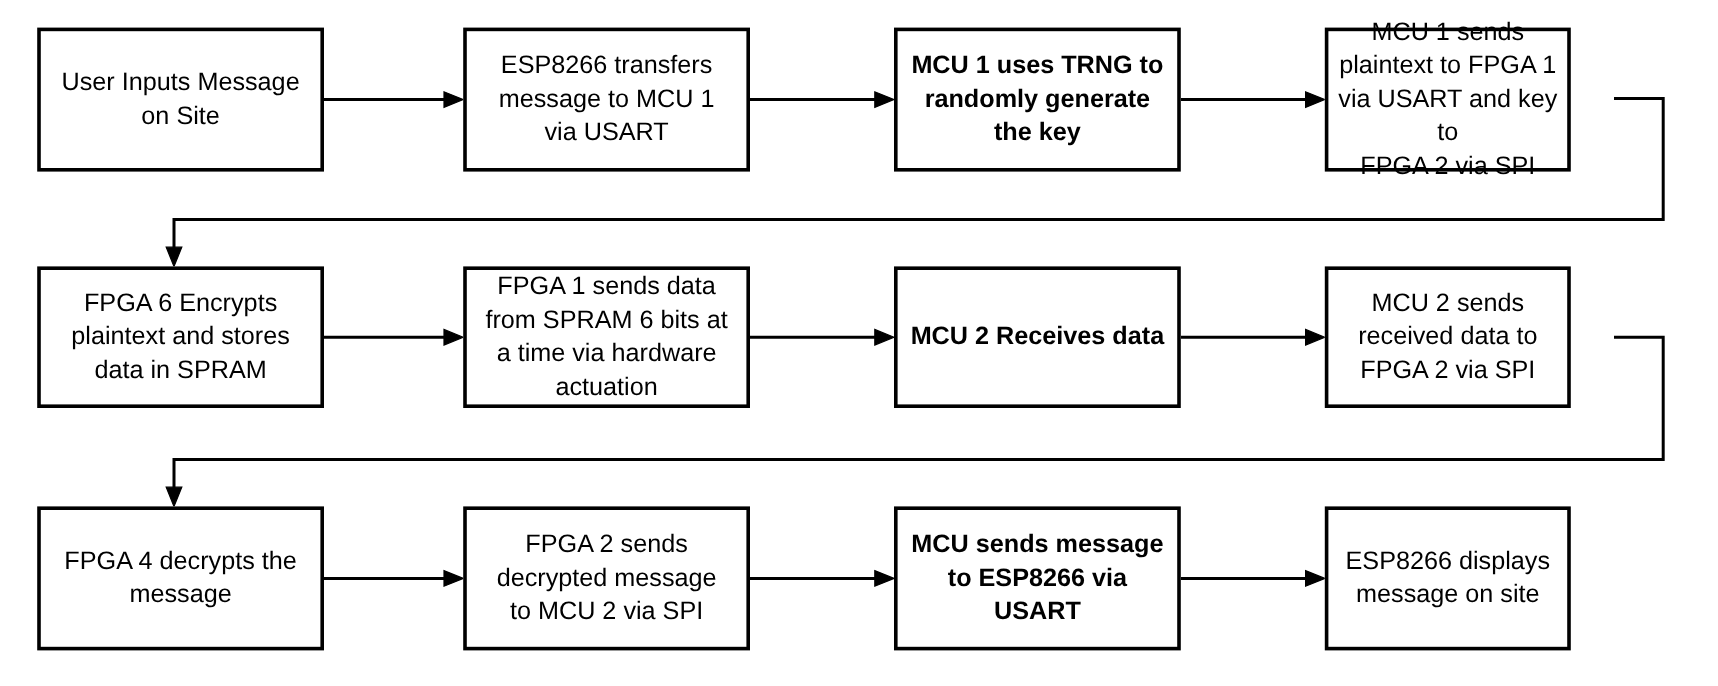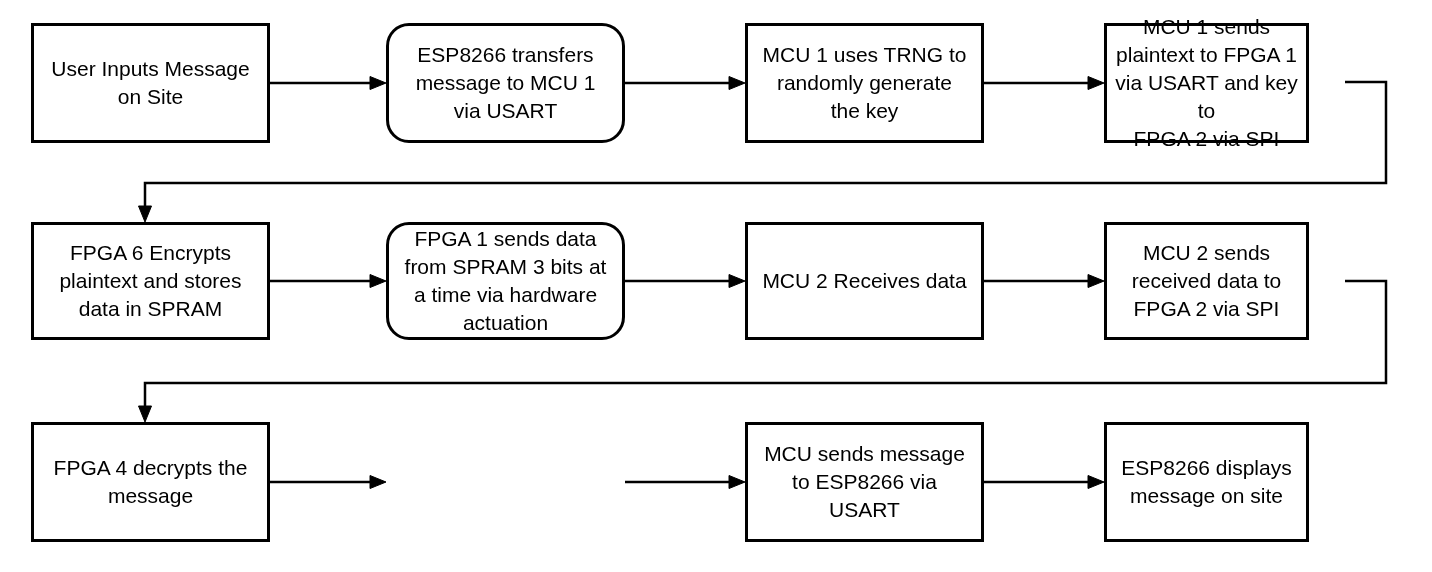--- a/index.html
+++ b/index.html
@@ -31,22 +31,22 @@
     color: #000000;
     padding: 2px 4px;
   }
   .node span {
     white-space: pre-line;
     display: block;
     width: 100%;
   }
   
   .c1 { left: 31px; }
-  .c2 { left: 386px; border-radius: 23px; }
-  .c3 { left: 745px; }
+  .c2 { left: 386px; }
+  .c3 { left: 745px; font-weight: bold; }
   .c4 { left: 1104px; width: 205px; }
   
   .r1 { top: 23px; }
   .r2 { top: 222px; height: 118px; }
   .r3 { top: 422px; }
   #edge-layer {
     position: absolute;
     left: 0;
     top: 0;
     width: 1432px;
@@ -142,37 +142,42 @@
 FPGA 2 via SPI</span>
   </div>
 
   <div class="node c1 r2">
     <span>FPGA 6 Encrypts
 plaintext and stores
 data in SPRAM</span>
   </div>
   <div class="node c2 r2">
     <span>FPGA 1 sends data
-from SPRAM 3 bits at
+from SPRAM 6 bits at
 a time via hardware
 actuation</span>
   </div>
   <div class="node c3 r2">
     <span>MCU 2 Receives data</span>
   </div>
   <div class="node c4 r2">
     <span>MCU 2 sends
 received data to
 FPGA 2 via SPI</span>
   </div>
 
   <div class="node c1 r3">
     <span>FPGA 4 decrypts the
 message</span>
   </div>
+  <div class="node c2 r3">
+    <span>FPGA 2 sends
+decrypted message
+to MCU 2 via SPI</span>
+  </div>
   <div class="node c3 r3">
     <span>MCU sends message
 to ESP8266 via
 USART</span>
   </div>
   <div class="node c4 r3">
     <span>ESP8266 displays
 message on site</span>
   </div>
 

